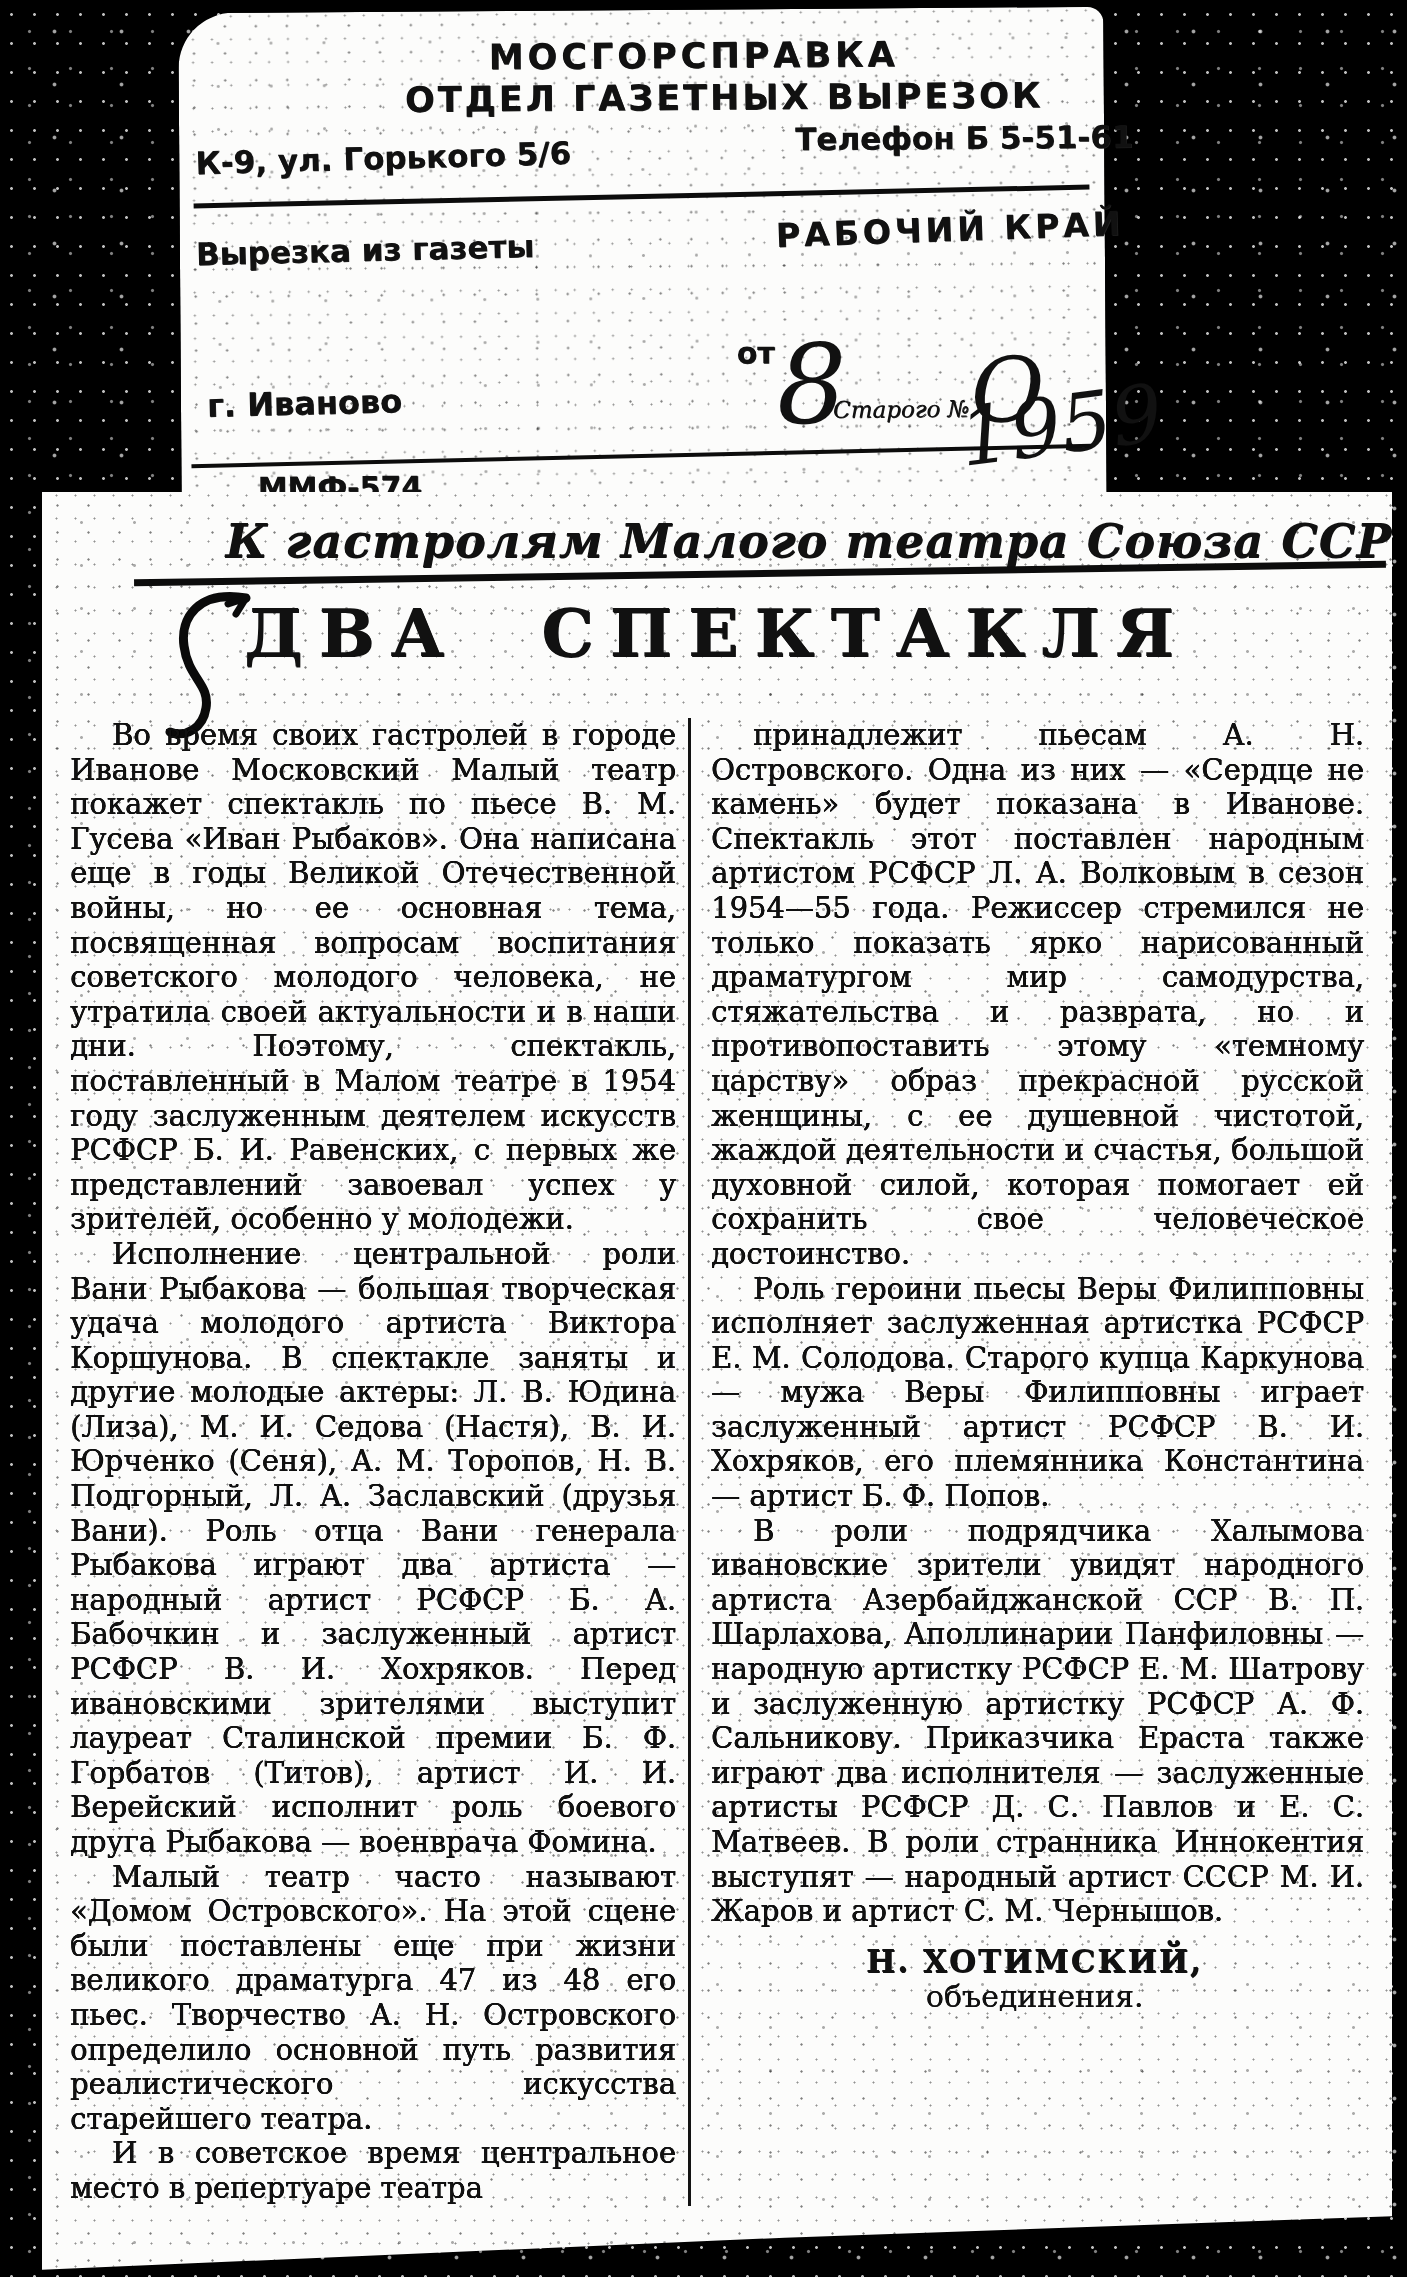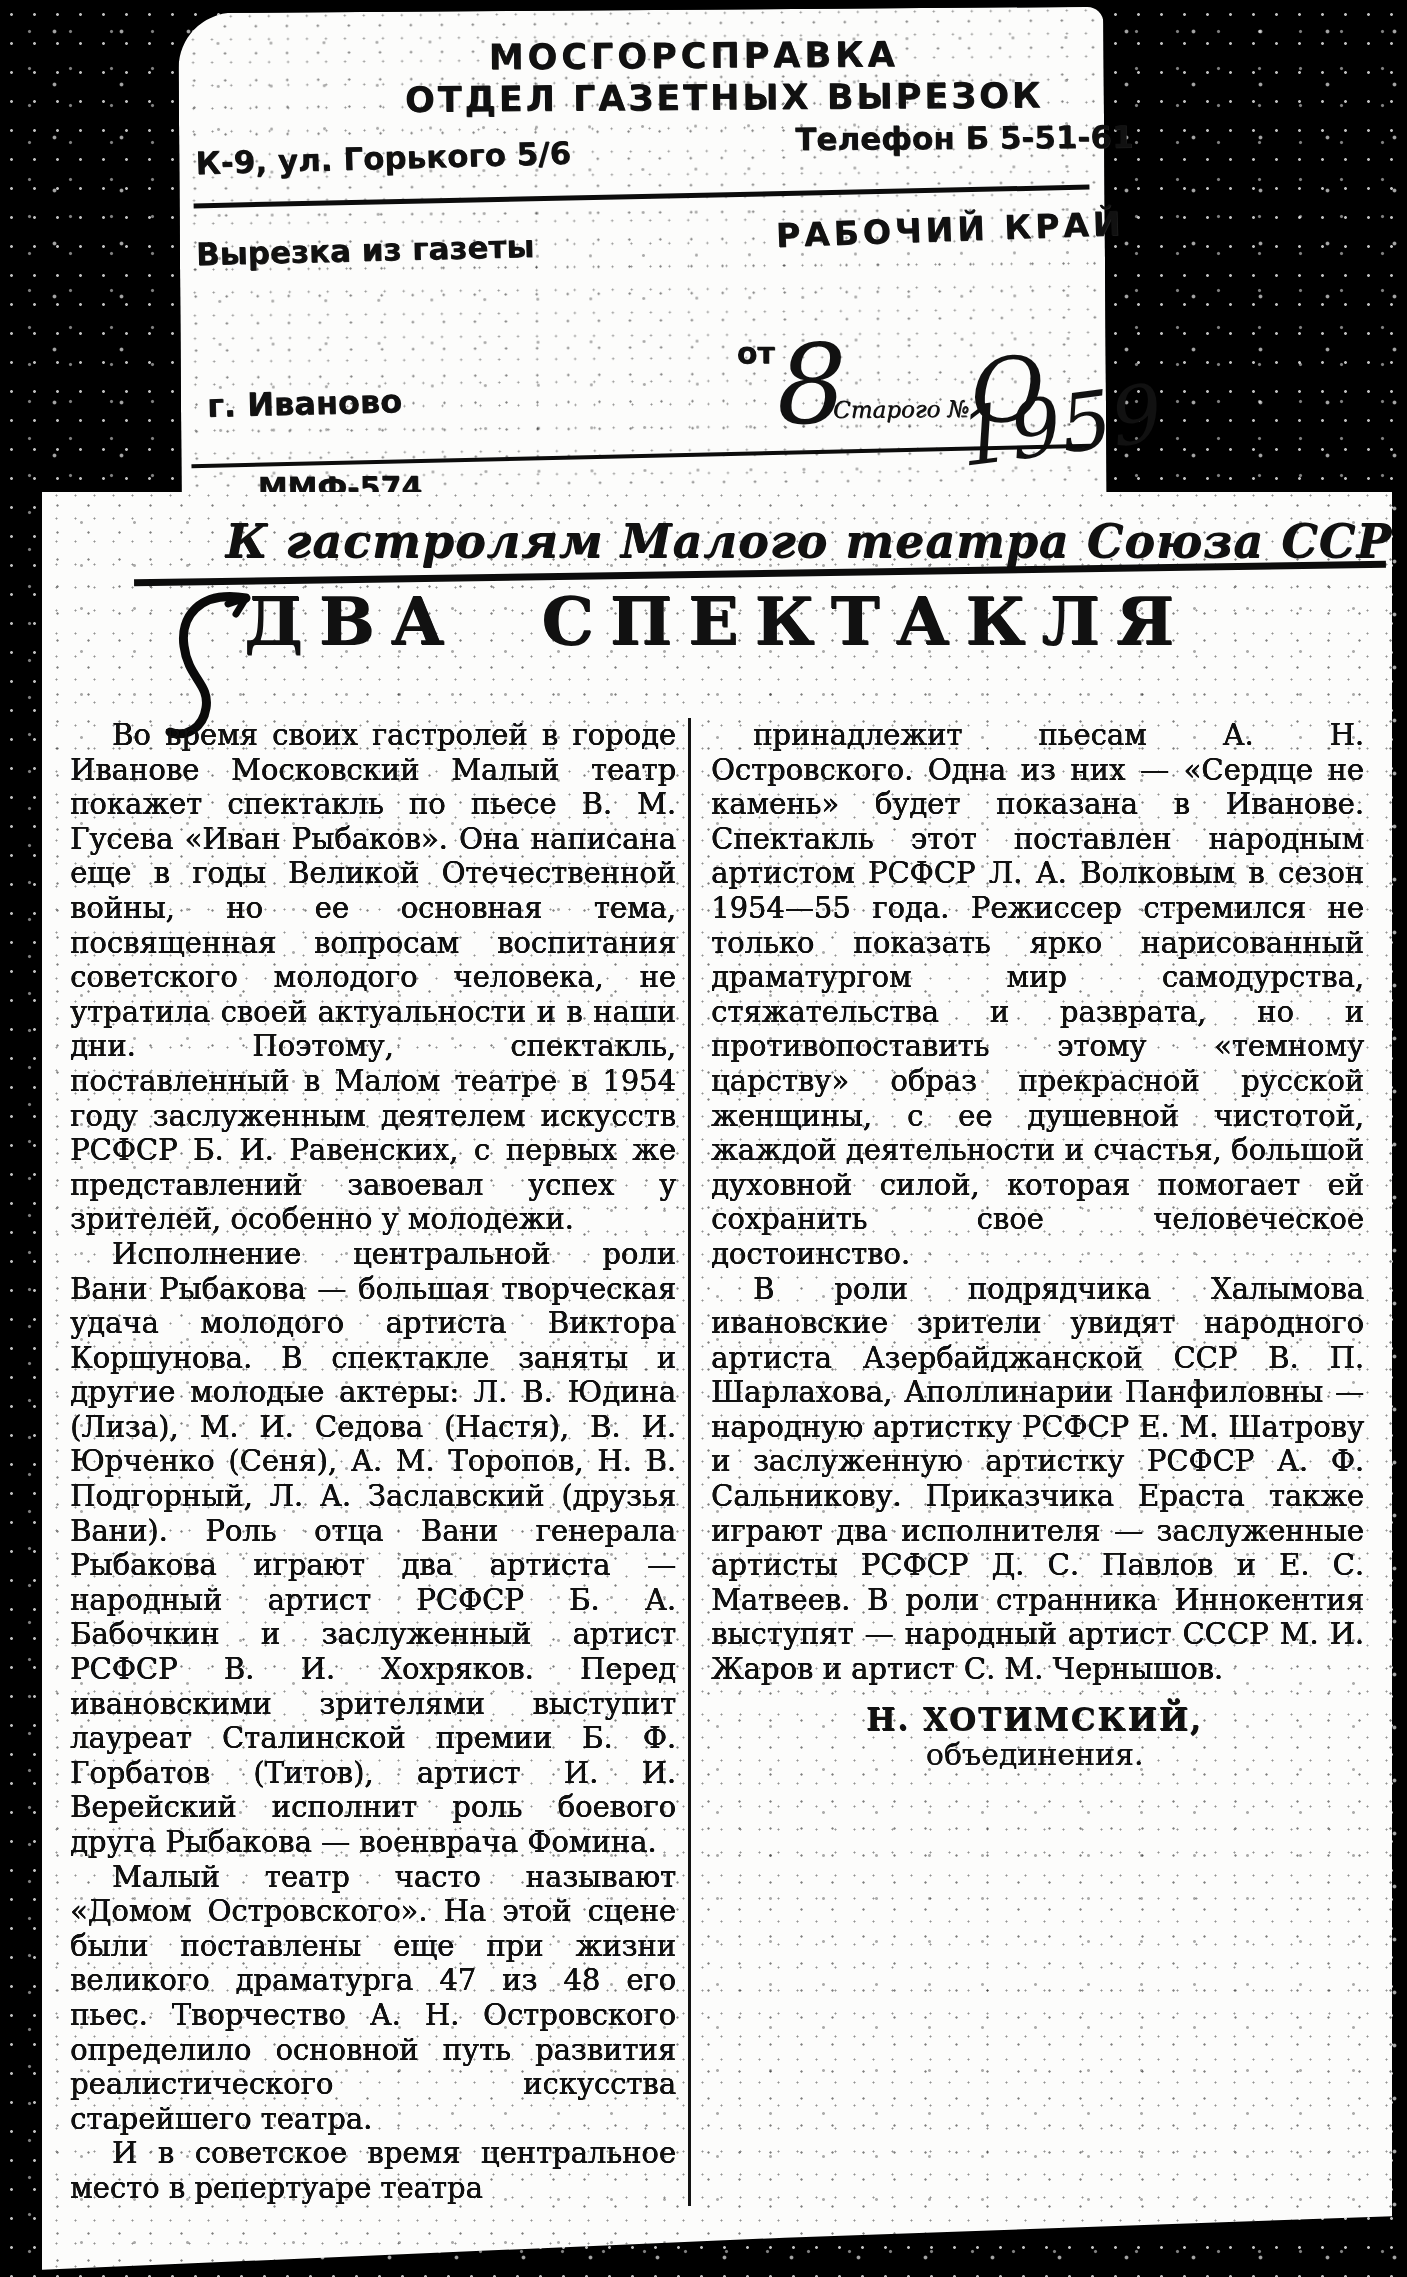--- a/index.html
+++ b/index.html
@@ -53,21 +53,21 @@
   .s-rule3{left:118px;top:494px;width:795px;height:3px;transform:rotate(-.9deg)}
   
   #article{
     left:42px;top:492px;width:1350px;height:1785px;
     clip-path:polygon(0 0, 100% 0, 100% 96.6%, 55% 97.8%, 0 99.6%);
   }
   .a-kicker{left:0;top:22px;width:100%;text-align:right;
     font-style:italic;font-weight:bold;font-size:46px;letter-spacing:1px;
     text-shadow:.5px .5px 0 #111}
   .a-krule{left:92px;top:78px;width:1252px;height:7px;transform:rotate(-.85deg)}
-  .a-headline{left:0;top:90px;width:100%;text-align:center;
+  .a-headline{left:0;top:102px;width:100%;text-align:center;
     font-weight:bold;font-size:66px;letter-spacing:16px;word-spacing:42px;
     text-shadow:.8px .8px 0 #111}
   .squiggle{position:absolute;left:116px;top:96px}
   .a-cols{position:absolute;left:28px;top:226px;width:1294px;display:flex}
   .col-left{width:618px;padding-right:12px;box-sizing:border-box}
   .col-right{flex:1;border-left:3px solid #131313;padding-left:20px}
   .a-cols p{margin:0;text-indent:42px;text-align:justify;
     font-size:29px;line-height:34.6px;
     text-shadow:.45px 0 0 #000, 0 .3px 0 #000}
   .sig{margin-top:14px;text-align:center;padding-right:6px}
@@ -107,20 +107,21 @@
 
   <div class="a-cols">
     <div class="col-left">
       <p>Во время своих гастролей в городе Иванове Московский Малый театр покажет спектакль по пьесе В. М. Гусева «Иван Рыбаков». Она написана еще в годы Великой Отечественной войны, но ее основная тема, посвященная вопросам воспитания советского молодого человека, не утратила своей актуальности и в наши дни. Поэтому, спектакль, поставленный в Малом театре в 1954 году заслуженным деятелем искусств РСФСР Б. И. Равенских, с первых же представлений завоевал успех у зрителей, особенно у молодежи.</p>
       <p>Исполнение центральной роли Вани Рыбакова — большая творческая удача молодого артиста Виктора Коршунова. В спектакле заняты и другие молодые актеры: Л. В. Юдина (Лиза), М. И. Седова (Настя), В. И. Юрченко (Сеня), А. М. Торопов, Н. В. Подгорный, Л. А. Заславский (друзья Вани). Роль отца Вани генерала Рыбакова играют два артиста — народный артист РСФСР Б. А. Бабочкин и заслуженный артист РСФСР В. И. Хохряков. Перед ивановскими зрителями выступит лауреат Сталинской премии Б. Ф. Горбатов (Титов), артист И. И. Верейский исполнит роль боевого друга Рыбакова — военврача Фомина.</p>
       <p>Малый театр часто называют «Домом Островского». На этой сцене были поставлены еще при жизни великого драматурга 47 из 48 его пьес. Творчество А. Н. Островского определило основной путь развития реалистического искусства старейшего театра.</p>
       <p>И в советское время центральное место в репертуаре театра</p>
     </div>
     <div class="col-right">
       <p>принадлежит пьесам А. Н. Островского. Одна из них — «Сердце не камень» будет показана в Иванове. Спектакль этот поставлен народным артистом РСФСР Л. А. Волковым в сезон 1954—55 года. Режиссер стремился не только показать ярко нарисованный драматургом мир самодурства, стяжательства и разврата, но и противопоставить этому «темному царству» образ прекрасной русской женщины, с ее душевной чистотой, жаждой деятельности и счастья, большой духовной силой, которая помогает ей сохранить свое человеческое достоинство.</p>
+      <p>Роль героини пьесы Веры Филипповны исполняет заслуженная артистка РСФСР Е. М. Солодова. Старого купца Каркунова — мужа Веры Филипповны играет заслуженный артист РСФСР В. И. Хохряков, его племянника Константина — артист Б. Ф. Попов.</p>
       <p>В роли подрядчика Халымова ивановские зрители увидят народного артиста Азербайджанской ССР В. П. Шарлахова, Аполлинарии Панфиловны — народную артистку РСФСР Е. М. Шатрову и заслуженную артистку РСФСР А. Ф. Сальникову. Приказчика Ераста также играют два исполнителя — заслуженные артисты РСФСР Д. С. Павлов и Е. С. Матвеев. В роли странника Иннокентия выступят — народный артист СССР М. И. Жаров и артист С. М. Чернышов.</p>
       <div class="sig">
         <div class="sig-name">Н. ХОТИМСКИЙ,</div>
         <div class="sig-role">объединения.</div>
       </div>
     </div>
   </div>
 </div>
 
 </body></html>

